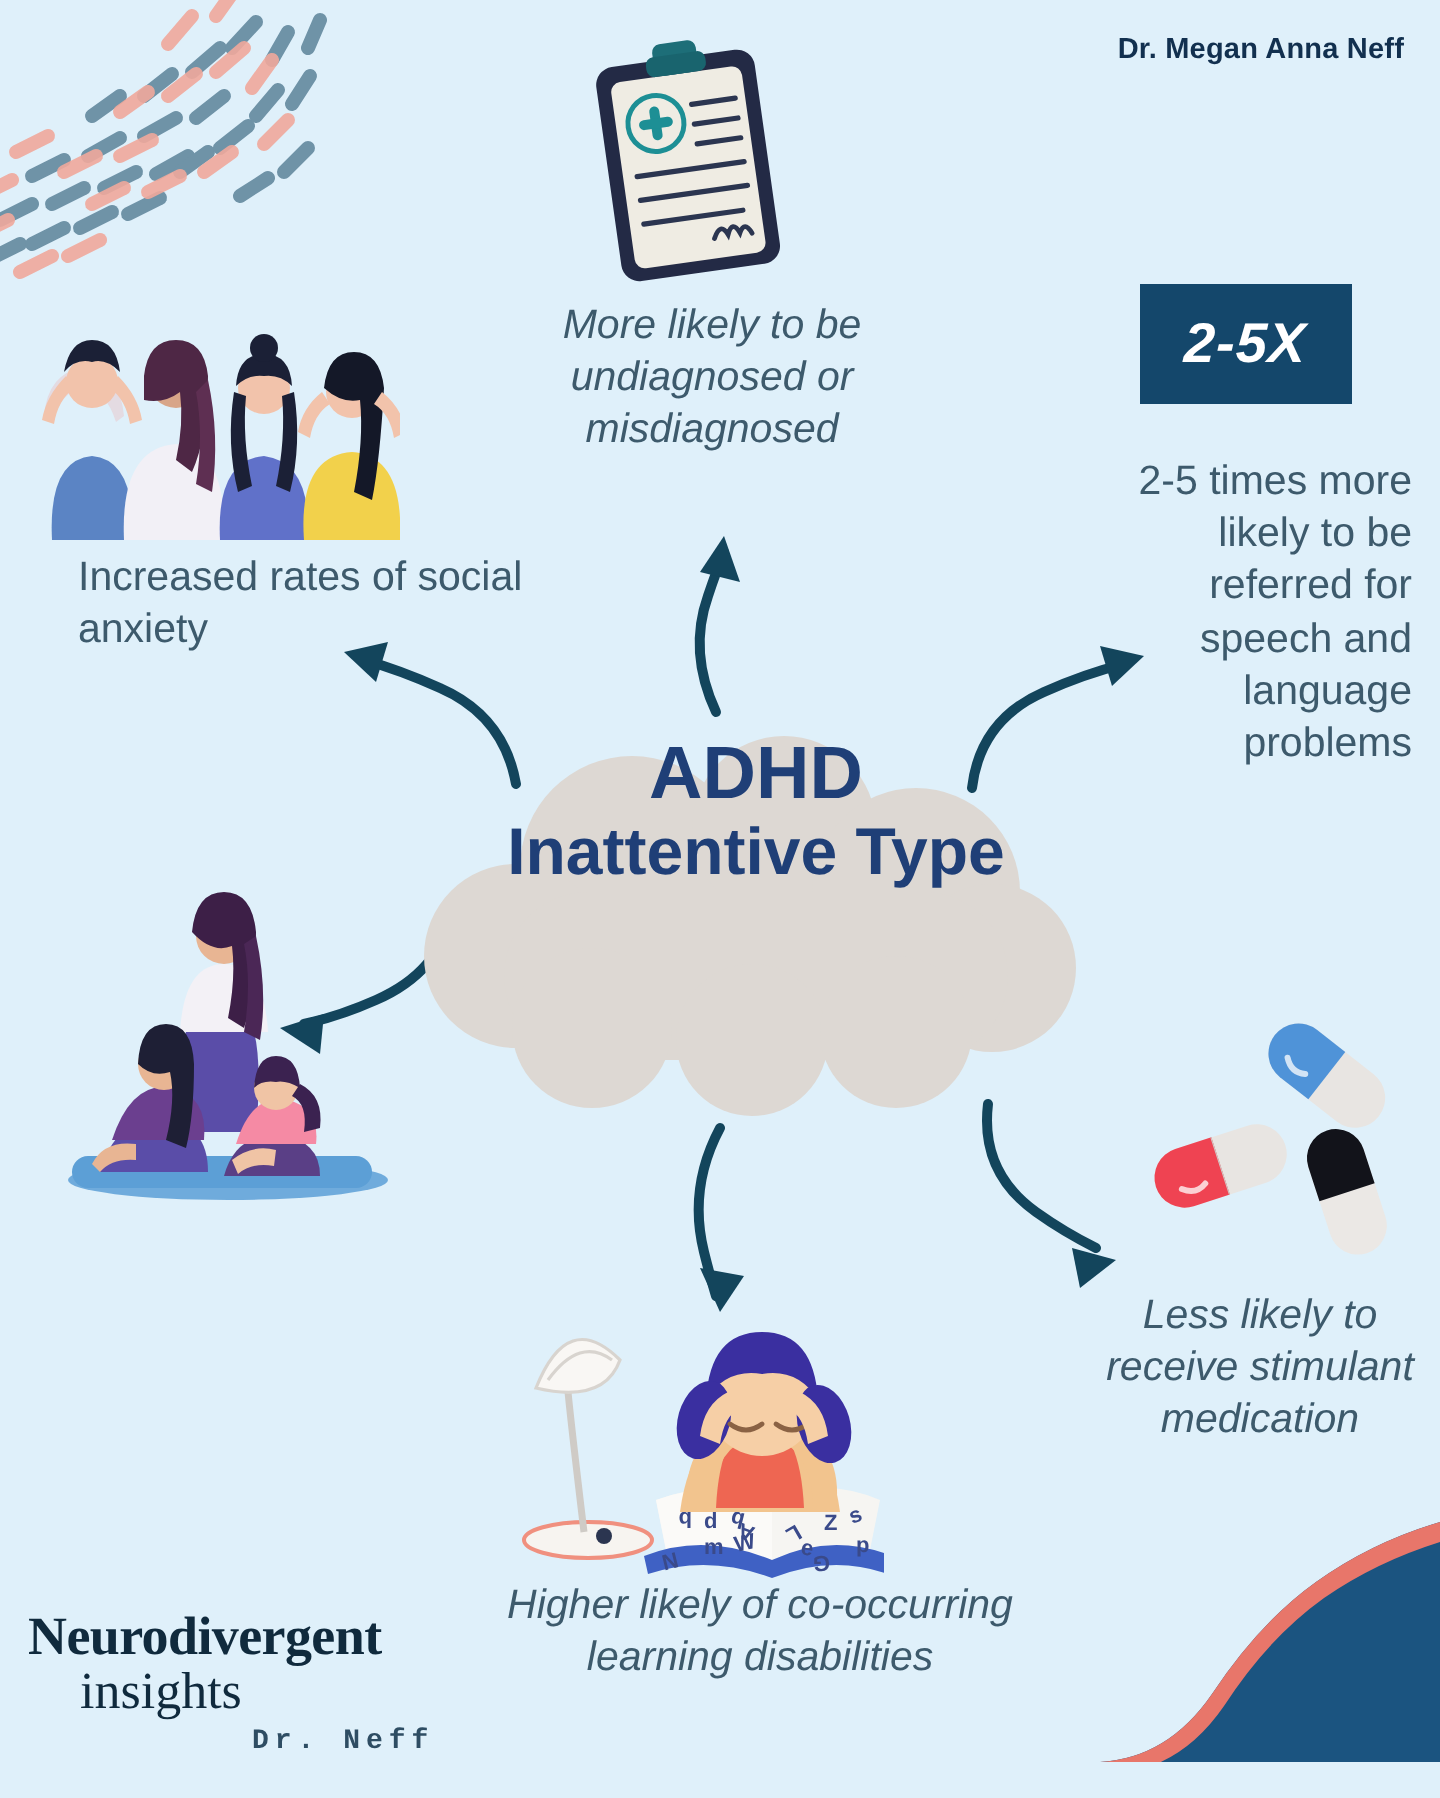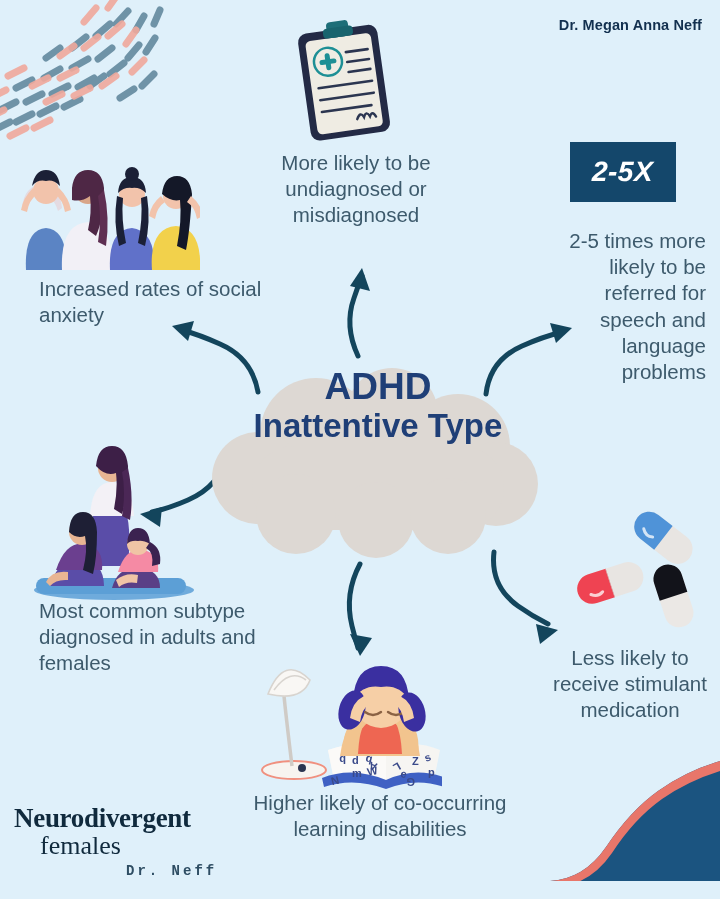--- a/index.html
+++ b/index.html
@@ -19,21 +19,21 @@
   .byline{
     position:absolute;right:18px;top:17px;
     font-size:14.5px;font-weight:bold;color:#12304f;letter-spacing:.1px;
   }
 
   
   .cap{
     position:absolute;color:#3d5a6c;
     font-size:20.5px;line-height:1.28;font-weight:400;
   }
-  .cap.c{text-align:center;}
+  .cap.c{text-align:center;font-style:italic;}
   .cap.l{text-align:left;margin-left:23px;}
   .cap.r{text-align:right;}
 
   #cap-undiagnosed{left:228px;top:150px;width:256px;}
   #cap-anxiety{left:16px;top:276px;width:232px;}
   #cap-speech{left:560px;top:228px;width:146px;}
   #cap-subtype{left:16px;top:598px;width:236px;}
   #cap-learning{left:252px;top:790px;width:256px;}
   #cap-medication{left:548px;top:645px;width:164px;}
 
@@ -361,28 +361,27 @@
     </svg>
     <div class="cloud-text">
       <div class="l1">ADHD</div>
       <div class="l2">Inattentive Type</div>
     </div>
   </div>
 
   <div class="cap c" id="cap-undiagnosed">More likely to be undiagnosed or misdiagnosed</div>
   <div class="cap l" id="cap-anxiety">Increased rates of social anxiety</div>
   <div class="cap r" id="cap-speech">2-5 times more likely to be referred for speech and language problems</div>
-  <div class="cap l" id="cap-subtype">Most common subtype diagnosed in adults and females</div>
   <div class="cap c" id="cap-learning">Higher likely of co-occurring learning disabilities</div>
   <div class="cap c" id="cap-medication">Less likely to receive stimulant medication</div>
 
   <div class="logo">
     <div class="swoosh"></div>
     <div class="brand1">Neurodivergent</div>
-    <div class="brand2">females</div>
+    <div class="brand2">insights</div>
     <div class="brand3">Dr. Neff</div>
   </div>
 
   <svg class="corner-blob" viewBox="0 0 170 120" preserveAspectRatio="none">
     <path d="M170 0 L170 120 L0 120 q34 -2 56 -34 q24 -36 52 -56 q28 -20 62 -30z" fill="#1b5480"></path>
     <path d="M0 120 q34 -2 56 -34 q24 -36 52 -56 q28 -20 62 -30 l0 10 q-32 10 -58 28 q-28 20 -50 54 q-22 32 -56 34z" fill="#e8766a"></path>
   </svg>
 
 </div>
 

